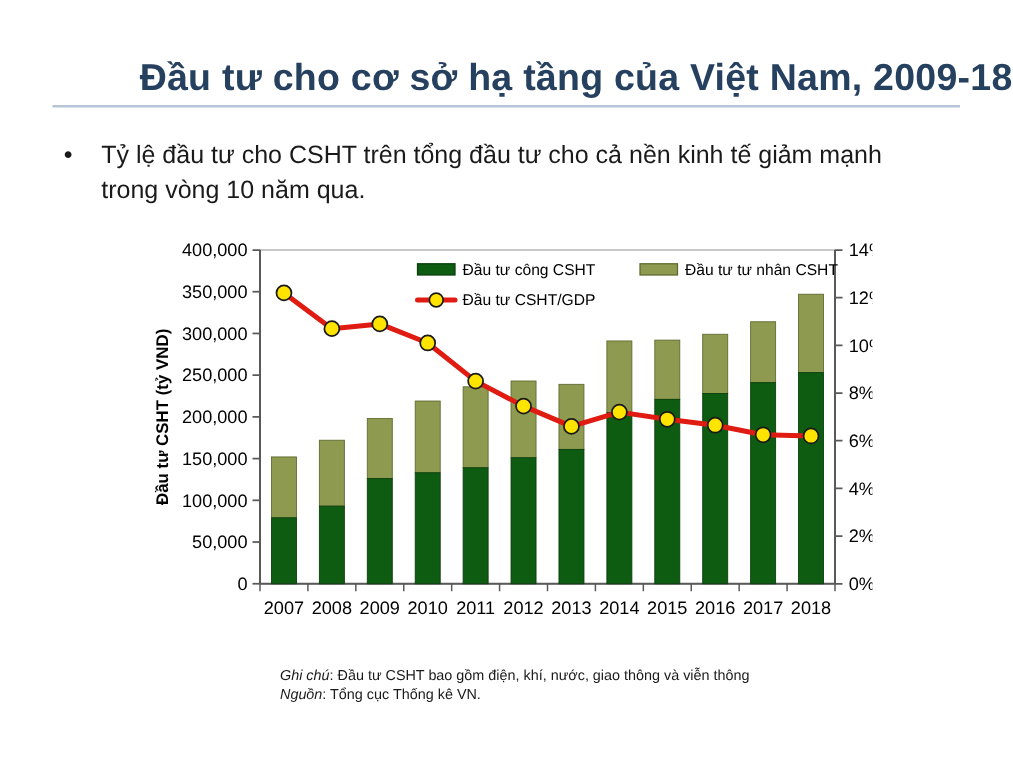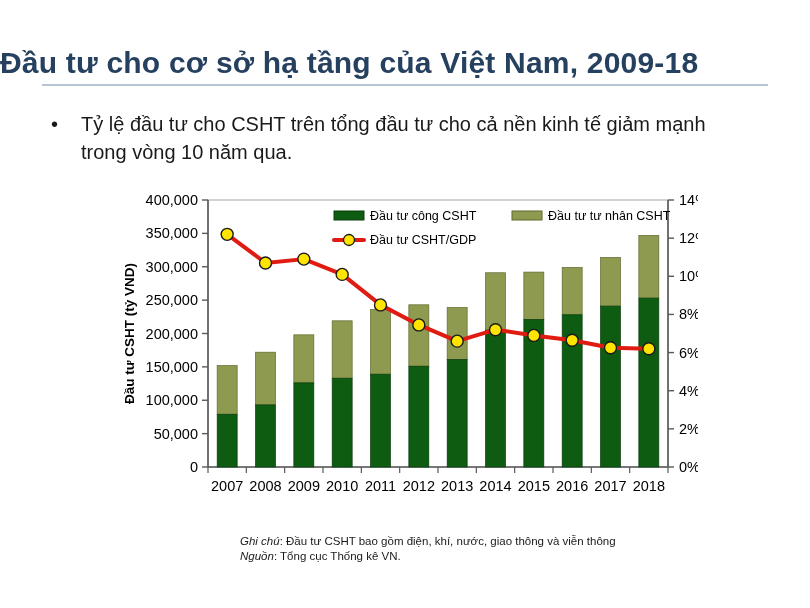--- a/index.html
+++ b/index.html
@@ -14,21 +14,21 @@
     overflow: hidden;
     position: relative;
   }
 
   
   #slide-title {
     position: absolute;
     left: 0;
     top: 26px;
     width: 810px;
-    text-align: left;
+    text-align: right;
     font-size: 30px;
     color: #26415f;
     letter-spacing: 0.2px;
     white-space: nowrap;
   }
   #title-divider {
     position: absolute;
     left: 42px;
     top: 84px;
     width: 726px;
@@ -67,21 +67,21 @@
     left: 112px;
     top: 190px;
     width: 586px;
     height: 310px;
   }
   #chart-svg { display: block; }
 
   
   #footnotes {
     position: absolute;
-    left: 240px;
+    left: 224px;
     top: 534px;
     width: 520px;
     font-size: 11.5px;
     line-height: 15px;
     color: #1a1a1a;
   }
   .fn-line { white-space: nowrap; }
   .fn-label { font-style: italic; }
 </style>
 </head>

